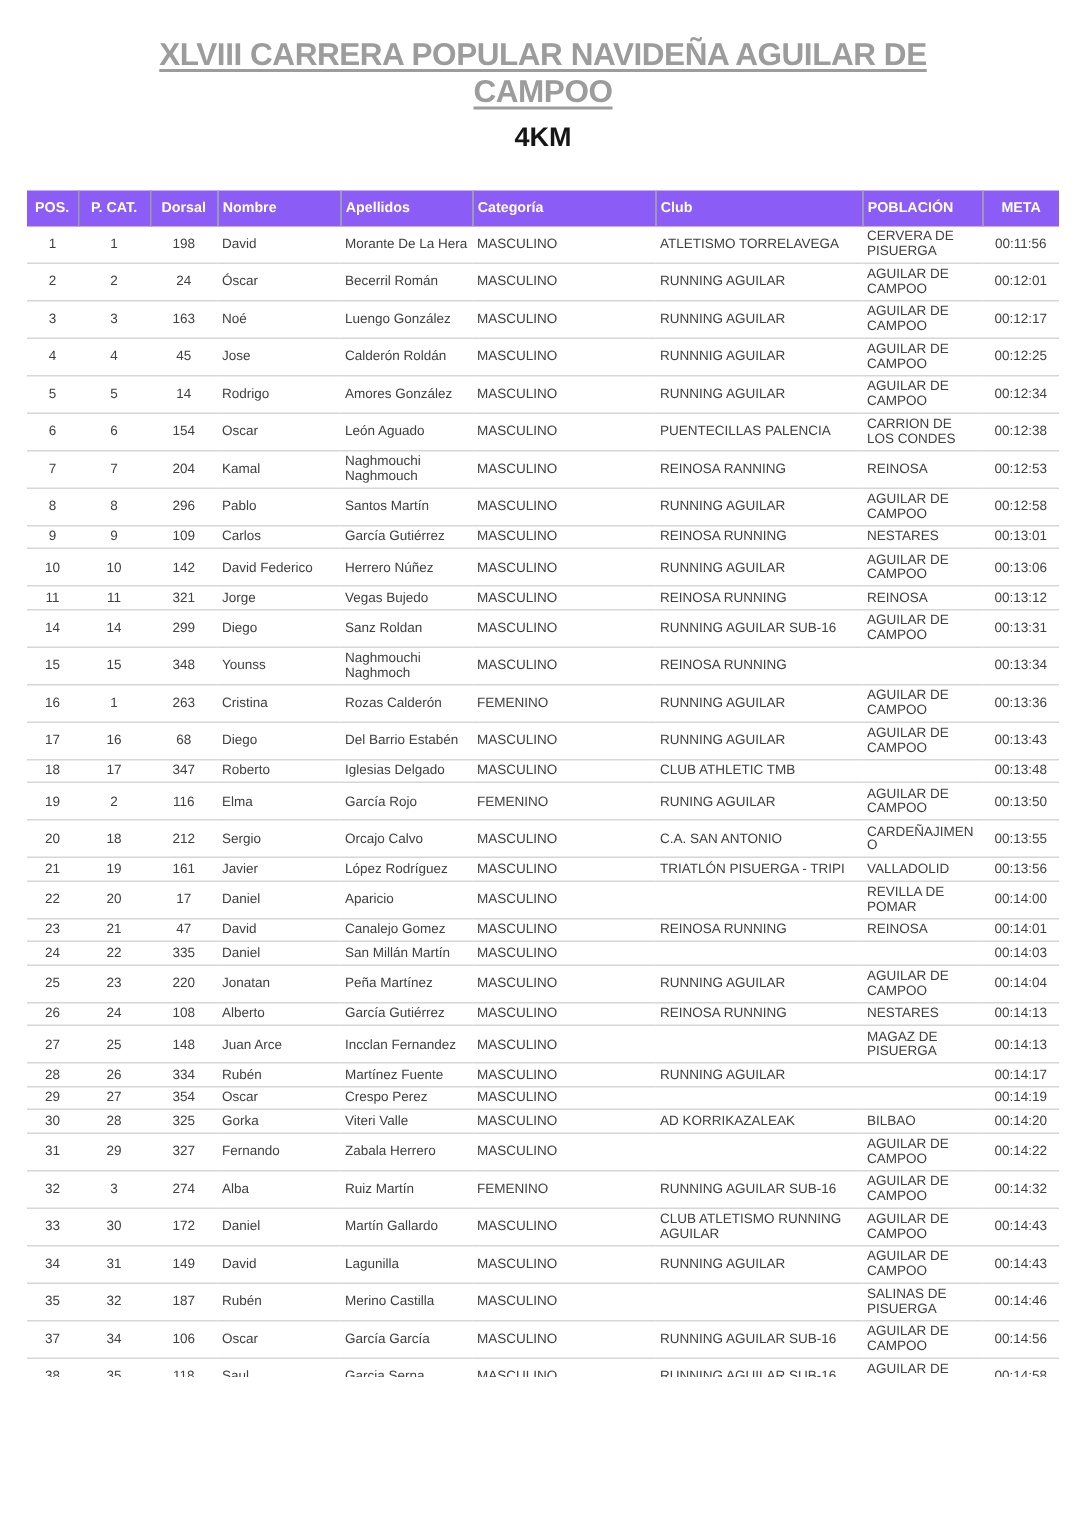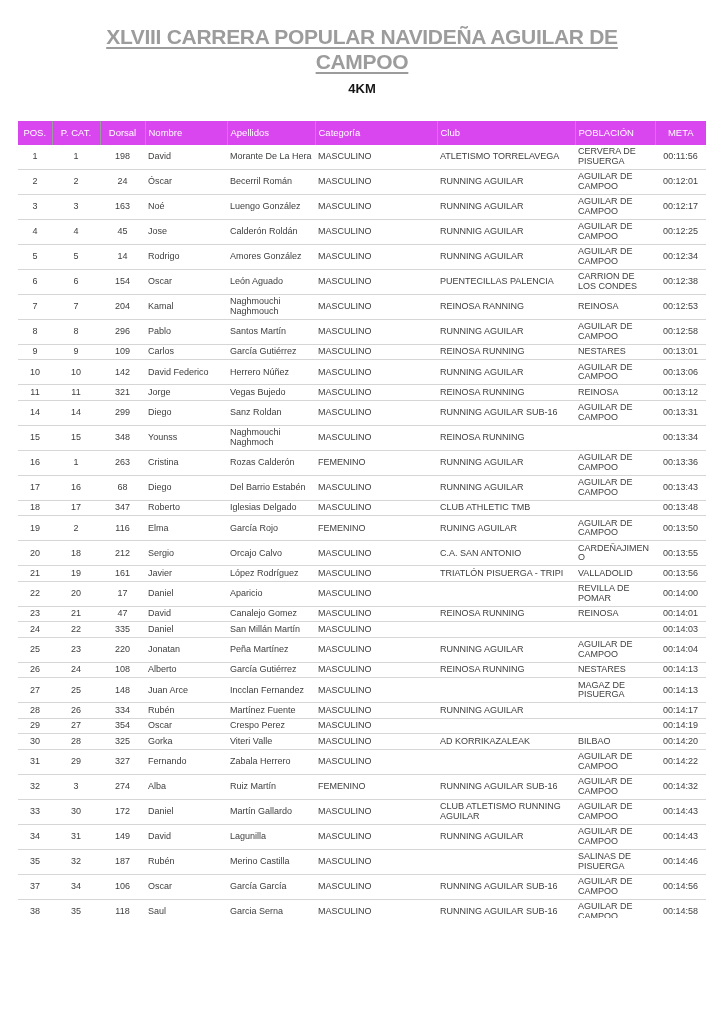--- a/index.html
+++ b/index.html
@@ -4,39 +4,39 @@
 <style>
   html,body{margin:0;padding:0;background:#ffffff;}
   body{font-family:"Liberation Sans",sans-serif;color:#404040;}
   .page{position:relative;width:724px;height:918px;margin:0 auto;background:#ffffff;overflow:hidden;}
 
   .doc-title{
     margin:24px auto 0 auto;max-width:606px;text-align:center;
     font-size:21px;font-weight:bold;letter-spacing:-0.3px;line-height:1.2;
     color:#9c9c9c;text-decoration:underline;text-underline-offset:3px;
   }
-  .doc-subtitle{margin:7px auto 0 auto;text-align:center;font-size:13px;font-weight:bold;color:#161616;}
+  .doc-subtitle{margin:7px auto 0 auto;text-align:center;font-size:18px;font-weight:bold;color:#161616;}
 
   table.results{
     border-collapse:collapse;table-layout:fixed;
     width:688px;margin:25px 0 0 18px;
     font-size:9px;line-height:9.5px;
   }
   table.results col.c0{width:34px}
   table.results col.c1{width:48px}
   table.results col.c2{width:45px}
   table.results col.c3{width:82px}
   table.results col.c4{width:88px}
   table.results col.c5{width:122px}
   table.results col.c6{width:138px}
   table.results col.c7{width:80px}
   table.results col.c8{width:51px}
 
   table.results thead th{
-    background:#d946ef;color:#ffffff;font-weight:normal;font-size:9.5px;
+    background:#8b5cf6;color:#ffffff;font-weight:bold;font-size:9.5px;
     padding:7px 3px;text-align:left;border-left:1px solid #9b9da0;
   }
   table.results thead th:first-child{border-left:none;}
   table.results thead th:nth-child(1),
   table.results thead th:nth-child(2),
   table.results thead th:nth-child(3){text-align:center;}
   table.results thead th:nth-child(9){text-align:center;}
 
   table.results td{
     padding:2.5px 3px;border-bottom:1px solid #d6d6d6;

